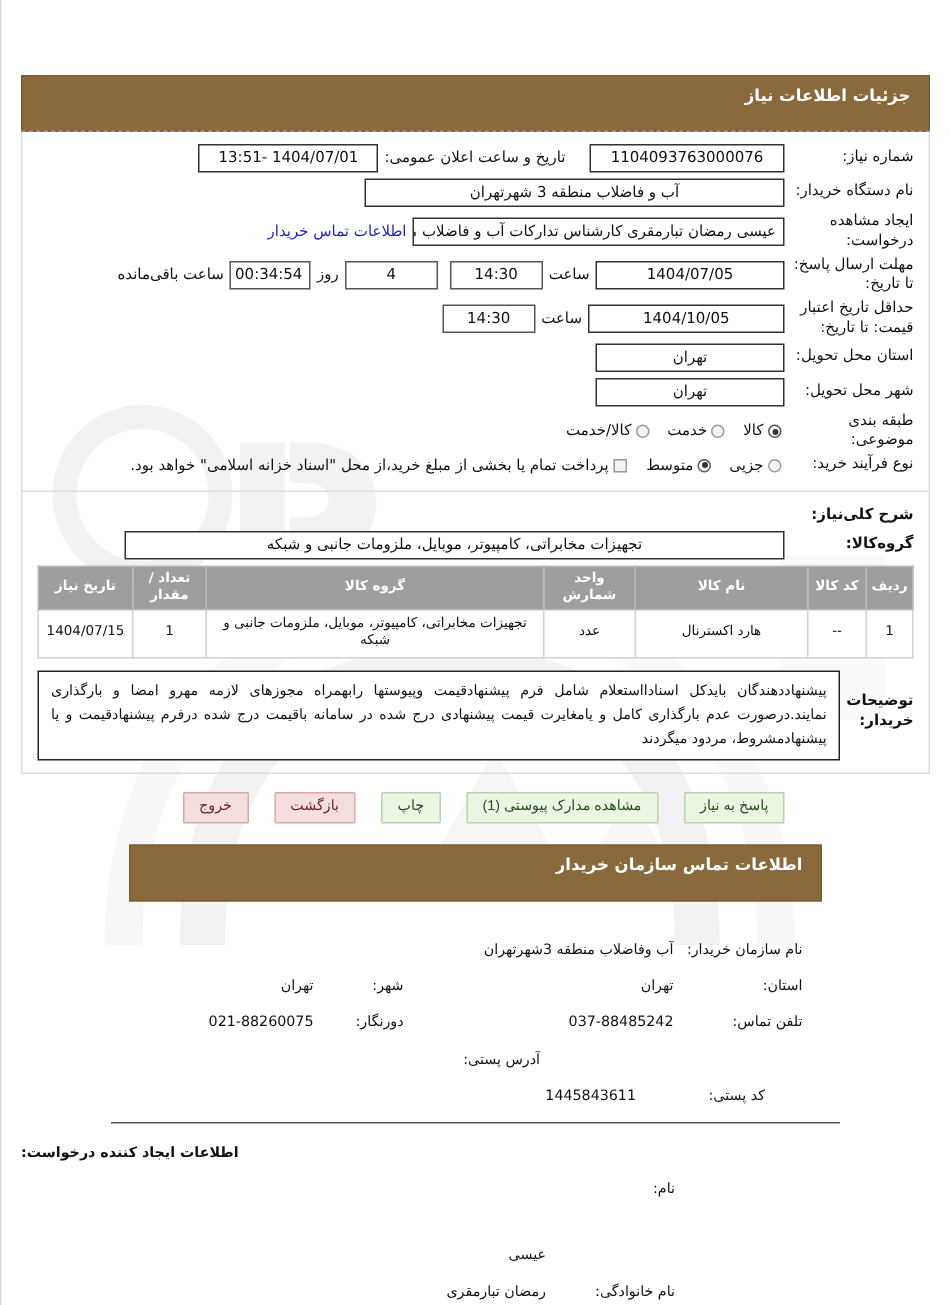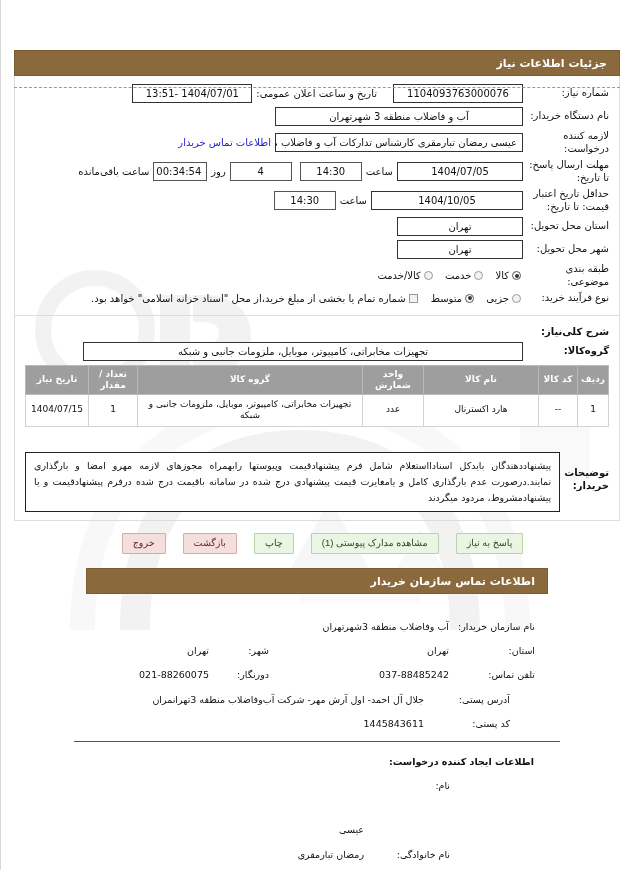--- a/index.html
+++ b/index.html
@@ -39,21 +39,21 @@
     position: absolute;
     left: 0; top: 0; bottom: 0; width: 1px;
     background: #d9d9d9;
   }
 
   .panel-head {
     background: #8a6a3c;
     color: #ffffff;
     font-size: 11px;
     font-weight: bold;
-    height: 26px;
+    height: 38px;
     line-height: 26px;
     padding: 0 12px;
     box-sizing: border-box;
     border: 1px solid #7a5d33;
     text-align: right;
   }
   .panel-body {
     border: 1px solid #dddddd;
     border-top: none;
     background: transparent;
@@ -182,21 +182,21 @@
     color: #111;
     padding: 4px 3px;
     text-align: center;
     font-size: 9px;
     line-height: 1.3;
   }
 
   .notes-wrap {
     display: flex;
     align-items: stretch;
-    margin-top: 25px;
+    margin-top: 8px;
   }
   .notes-label {
     flex: 0 0 46px;
     font-weight: bold;
     font-size: 10px;
     color: #111;
     text-align: right;
     line-height: 1.35;
     padding-top: 14px;
     padding-left: 4px;
@@ -275,21 +275,21 @@
     font-size: 9.5px;
   }
   .divider {
     border-top: 1px solid #555;
     margin: 10px 60px 14px 60px;
   }
   .section-note {
     font-size: 9.5px;
     font-weight: bold;
     color: #111;
-    text-align: right;
+    text-align: left;
     padding-right: 86px;
     margin-bottom: 12px;
   }
 </style>
 </head>
 <body>
 
 <div id="page">
 
   <div class="left-edge"></div>
@@ -319,43 +319,43 @@
 
         <div class="frow">
           <div class="flabel">شماره نیاز:</div>
           <div class="fbox" style="width:130px;">1104093763000076</div>
           <div class="inline-label" style="margin-right:12px;">تاریخ و ساعت اعلان عمومی:</div>
           <div class="fbox" style="width:120px;">1404/07/01 -13:51</div>
         </div>
 
         <div class="frow">
           <div class="flabel">نام دستگاه خریدار:</div>
-          <div class="fbox" style="width:248px;">آب و فاضلاب منطقه 3 شهرتهران</div>
-        </div>
-
-        <div class="frow">
-          <div class="flabel">لازمه کننده درخواست:</div>
+          <div class="fbox" style="width:280px;">آب و فاضلاب منطقه 3 شهرتهران</div>
+        </div>
+
+        <div class="frow">
+          <div class="flabel">ایجاد مشاهده درخواست:</div>
           <div class="fbox right" style="width:248px;">عیسی رمضان تبارمقری کارشناس تدارکات آب و فاضلاب منطقه 3 شهرتهران</div>
           <a class="link">اطلاعات تماس خریدار</a>
         </div>
 
         <div class="frow">
           <div class="flabel">مهلت ارسال پاسخ: تا تاریخ:</div>
           <div class="fbox" style="width:126px;">1404/07/05</div>
           <div class="inline-label">ساعت</div>
           <div class="fbox gray" style="width:62px;">14:30</div>
           <div class="fbox gray" style="width:62px;margin-right:8px;">4</div>
           <div class="inline-label">روز</div>
           <div class="fbox gray" style="width:54px;">00:34:54</div>
           <div class="inline-label">ساعت باقی‌مانده</div>
         </div>
 
         <div class="frow">
           <div class="flabel">حداقل تاریخ اعتبار قیمت: تا تاریخ:</div>
-          <div class="fbox" style="width:152px;">1404/10/05</div>
+          <div class="fbox" style="width:131px;">1404/10/05</div>
           <div class="inline-label">ساعت</div>
           <div class="fbox gray" style="width:62px;">14:30</div>
         </div>
 
         <div class="frow">
           <div class="flabel">استان محل تحویل:</div>
           <div class="fbox" style="width:126px;">تهران</div>
         </div>
 
         <div class="frow">
@@ -373,21 +373,21 @@
           <span class="opt-text">کالا/خدمت</span>
         </div>
 
         <div class="frow">
           <div class="flabel">نوع فرآیند خرید:</div>
           <span class="radio"></span>
           <span class="opt-text">جزیی</span>
           <span class="radio on"></span>
           <span class="opt-text">متوسط</span>
           <span class="cbox"></span>
-          <span class="opt-text">شماره تمام یا بخشی از مبلغ خرید،از محل "اسناد خزانه اسلامی" خواهد بود.</span>
+          <span class="opt-text">پرداخت تمام یا بخشی از مبلغ خرید،از محل "اسناد خزانه اسلامی" خواهد بود.</span>
         </div>
 
       </div>
 
       <div class="section-block">
 
         <div class="frow" style="margin-top:2px;">
           <div class="flabel bold-label">شرح کلی‌نیاز:</div>
         </div>
 
@@ -459,21 +459,20 @@
 
         <div class="crow" style="justify-content:center;">
           <div class="ckey">تلفن تماس:</div>
           <div class="cval">037-88485242</div>
           <div class="ckey2">دورنگار:</div>
           <div class="cval2">021-88260075</div>
         </div>
 
         <div class="crow" style="justify-content:center;">
           <div class="ckey">آدرس پستی:</div>
-          <div class="cval" style="flex:0 0 300px;">جلال آل احمد- اول آرش مهر- شرکت آب‌وفاضلاب منطقه 3تهرانمران</div>
         </div>
 
         <div class="crow" style="justify-content:center;">
           <div class="ckey">کد پستی:</div>
           <div class="cval" style="flex:0 0 300px;">1445843611</div>
         </div>
 
         <div class="divider"></div>
 
         <div class="section-note">اطلاعات ایجاد کننده درخواست:</div>

